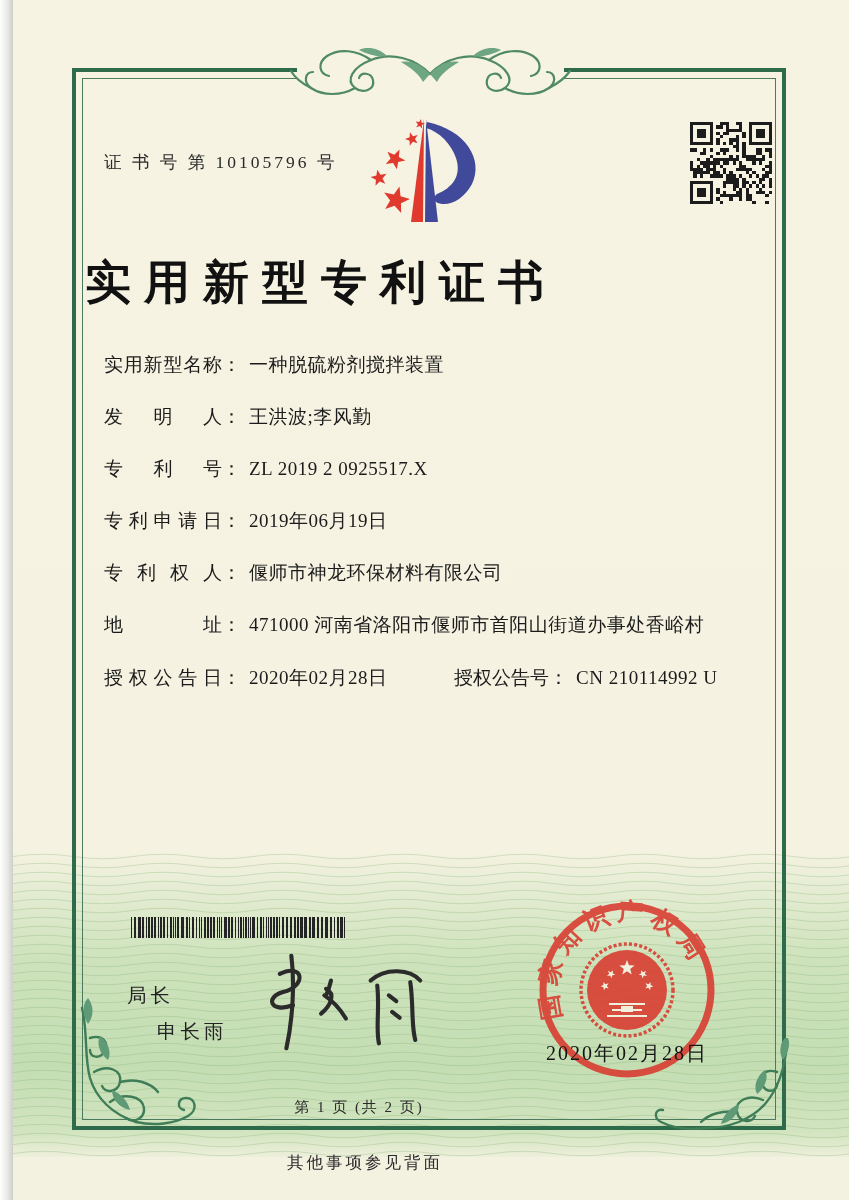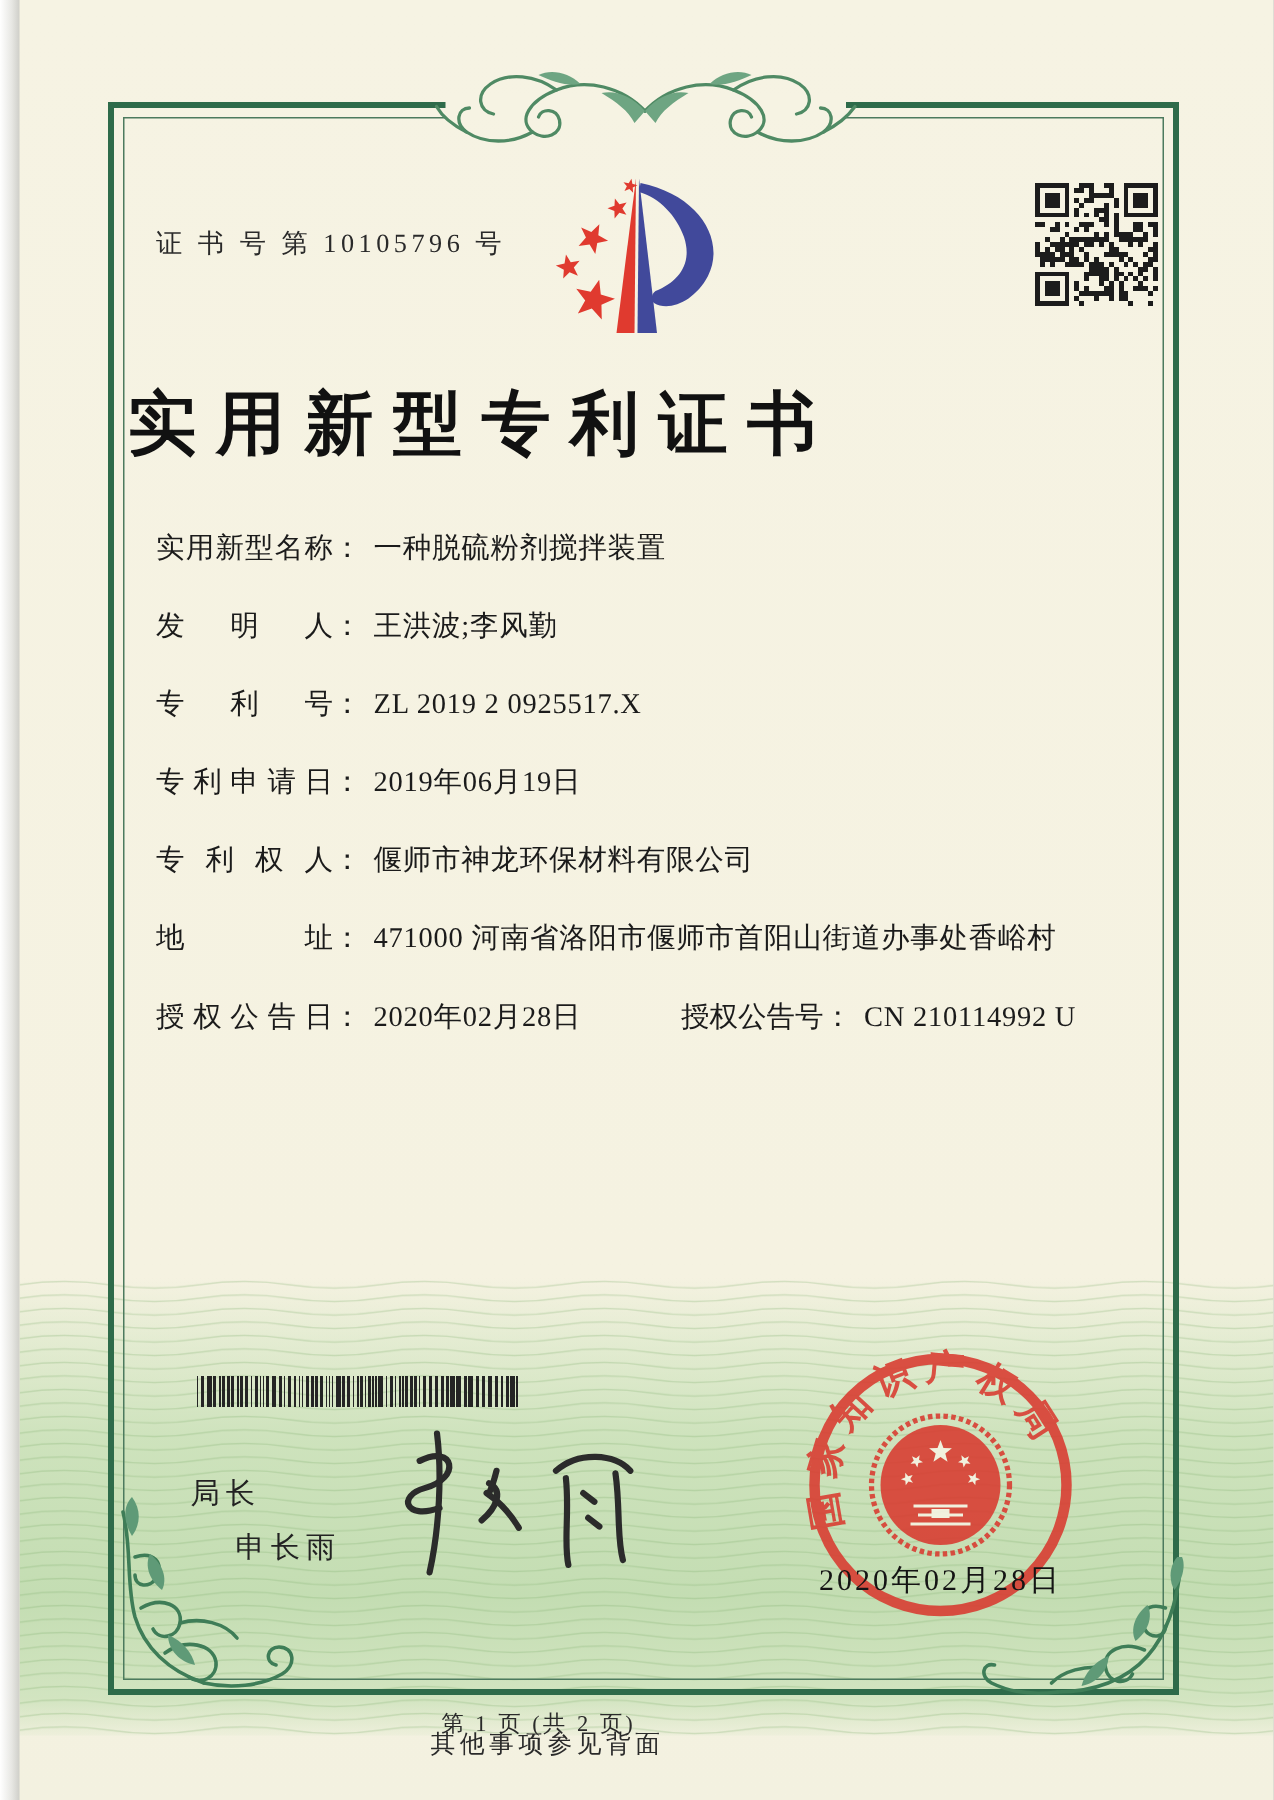--- a/index.html
+++ b/index.html
@@ -42,21 +42,21 @@
          line-height:31.5px;color:#1c1c1c;text-align:justify;}
   .paras p{margin:0;text-indent:2.05em;}
   .chief{position:absolute;left:127px;top:982px;font-size:19.5px;color:#222;
          letter-spacing:4px;}
   .chief-name{position:absolute;left:127px;top:1018px;font-size:19.5px;color:#222;
          letter-spacing:4px;margin-left:30px;}
   .sig{position:absolute;left:255px;top:952px;}
   .seal{position:absolute;left:535px;top:898px;}
   .seal-date{position:absolute;left:527px;top:1040px;width:200px;text-align:center;
              font-size:20px;color:#141414;letter-spacing:2px;font-weight:500;}
-  .page-num{position:absolute;left:72px;top:1140px;width:574px;text-align:center;
+  .page-num{position:absolute;left:72px;top:1098px;width:574px;text-align:center;
             font-size:15px;color:#2a2a2a;letter-spacing:2px;}
   .back-note{position:absolute;left:0;top:1152px;width:730px;text-align:center;
              font-size:16.5px;color:#2a2a2a;letter-spacing:3px;}
   .barcode{position:absolute;left:131px;top:917px;}
   .qr{position:absolute;left:690px;top:122px;}
   .logo{position:absolute;left:360px;top:114px;}
   .flourish-top{position:absolute;left:283px;top:40px;}
   .flourish-bl{position:absolute;left:74px;top:998px;}
   .flourish-br{position:absolute;left:645px;top:1038px;}
 </style>

